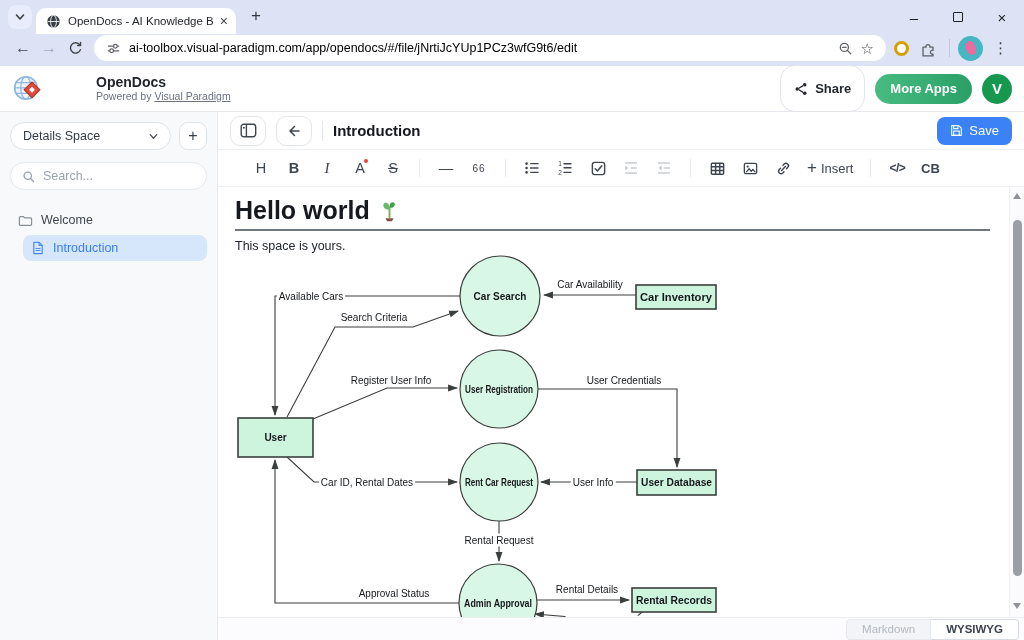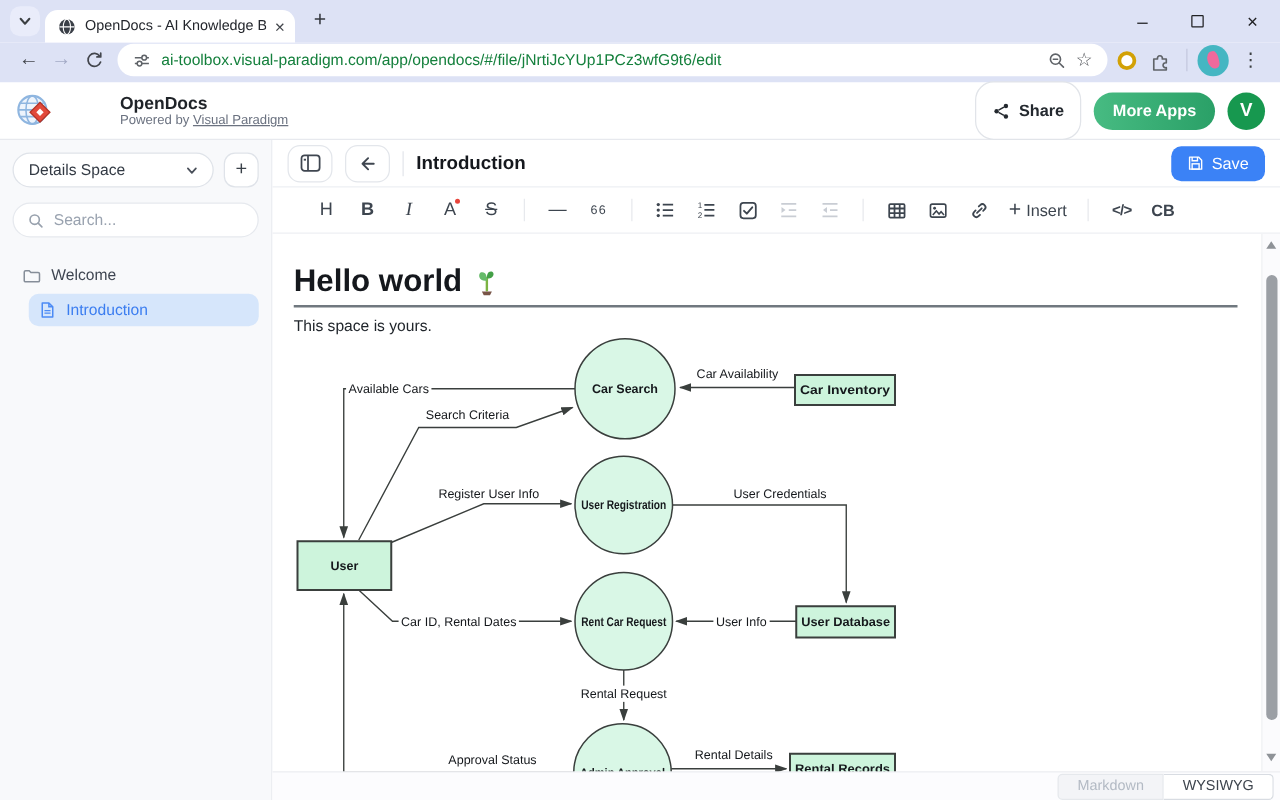--- a/index.html
+++ b/index.html
@@ -13,21 +13,21 @@
   .tab-close { font-size:14px; color:#43464c; line-height:1; }
   .newtab-btn { width:24px; height:24px; margin:0 0 6px 8px; font-size:17px; color:#33373e; display:flex; align-items:center; justify-content:center; }
   .win-controls { position:absolute; right:0; top:0; height:34px; display:flex; }
   .win-btn { width:44px; height:34px; display:flex; align-items:center; justify-content:center; font-size:15px; color:#202124; }
   .win-max-box { width:10px; height:10px; border:1.3px solid #202124; border-radius:1px; }
 
   .navbar { height:32px; background:#dde2f5; display:flex; align-items:center; padding:0 12px 4px 10px; }
   .nav-ic { width:26px; height:26px; display:flex; align-items:center; justify-content:center; font-size:16px; color:#43464d; }
   .nav-ic.disabled { color:#a3aac6; }
   .urlbar { flex:1; height:26px; background:#fff; border-radius:14px; margin:0 8px 0 6px; display:flex; align-items:center; gap:8px; padding:0 12px; min-width:0; }
-  .url-text { flex:1; font-size:12.5px; color:#15803d; white-space:nowrap; overflow:hidden; }
+  .url-text { flex:1; font-size:12.5px; color:#000000; white-space:nowrap; overflow:hidden; }
   .ext-ring { width:15px; height:15px; border-radius:50%; border:3.5px solid #d2a106; background:#fff; }
   .chrome-divider { width:1px; height:18px; background:#c3c7de; margin:0 8px; }
   .chrome-avatar { width:25px; height:25px; border-radius:50%; background:#45b6c2; position:relative; overflow:hidden; }
   .chrome-avatar::after { content:""; position:absolute; left:8px; top:5px; width:9px; height:14px; background:#f0699c; border-radius:55% 45% 40% 60%; transform:rotate(-14deg); }
   .menu-dots { font-size:15px; color:#3c4043; padding:0 4px 0 10px; }
 
   
   .app-header { height:46px; background:#fff; border-bottom:1px solid #e7e9ee; display:flex; align-items:center; padding:0 12px;gap:44px; }
   .brand-text { margin-left:8px; }
   .app-name { font-size:14px; font-weight:700; color:#1f2328; line-height:15px; }
@@ -67,33 +67,33 @@
   .g-a { position:relative; }
   .g-a::after { content:""; position:absolute; top:5px; right:7px; width:4px; height:4px; border-radius:50%; background:#e8453c; }
   .g-s { text-decoration:line-through; }
   .g-q { font-weight:400; font-size:10px; letter-spacing:1px; }
   .g-code { font-size:12px; font-weight:700; letter-spacing:-.5px; }
   .g-cb { font-size:13px; font-weight:700; }
   .tb-insert { display:flex; align-items:center; gap:4px; padding:0 6px; font-size:13px; color:#3d454f; }
   .tb-insert .plus { font-size:17px; font-weight:500; }
 
   .editor-content { flex:1; position:relative; overflow:hidden; padding:4px 34px 0 17px; }
-  .doc-heading { display:flex; align-items:center; gap:9px; font-size:25px; font-weight:700; color:#15181d; margin-top:21px; line-height:26px; padding-bottom:6px; border-bottom:2px solid #70787f; }
+  .doc-heading { display:flex; align-items:center; gap:9px; font-size:25px; font-weight:700; color:#15181d; margin-top:6px; line-height:26px; padding-bottom:6px; border-bottom:2px solid #70787f; }
   .doc-par { font-size:12.5px; color:#21262c; margin-top:8px; }
   .diagram-wrap { margin-top:0; }
 
   .vscroll { position:absolute; top:0; right:0; bottom:0; width:15px; background:#fbfbfd; border-left:1px solid #f0f1f4; }
   .sb-up { position:absolute; top:6px; left:3px; width:0; height:0; border-left:4.5px solid transparent; border-right:4.5px solid transparent; border-bottom:6px solid #8e9297; }
   .sb-thumb { position:absolute; top:33px; left:3px; width:9px; height:356px; border-radius:5px; background:#9b9fa5; }
   .sb-down { position:absolute; bottom:8px; left:3px; width:0; height:0; border-left:4.5px solid transparent; border-right:4.5px solid transparent; border-top:6px solid #8e9297; }
 
   .mode-strip { height:23px; border-top:1px solid #ecedf1; background:#fcfcfe; display:flex; align-items:center; justify-content:flex-end; padding-right:5px; }
   .mode-btn { height:21px; display:flex; align-items:center; padding:0 15px; font-size:11.5px; }
   .mode-markdown { background:#f3f4f7; color:#b3bac4; border:1px solid #e5e8ec; border-radius:4px 0 0 4px;margin-left:35px; }
-  .mode-wysiwyg { background:#fff; color:#3d444d; font-weight:400; border:1px solid #d8dce2; border-left:none; border-radius:0 4px 4px 0; }
+  .mode-wysiwyg { background:#fff; color:#3d444d; font-weight:700; border:1px solid #d8dce2; border-left:none; border-radius:0 4px 4px 0; }
   svg { display:block; }
 </style>
 </head>
 <body>
 
 <div class="tabstrip">
   <div class="tab-chevron-btn">
     <svg width="12" height="12" viewBox="0 0 12 12">
         <polyline points="2.5,4 6,8 9.5,4" fill="none" stroke="#3c4043" stroke-width="1.6" stroke-linecap="round" stroke-linejoin="round"></polyline>
       </svg>

